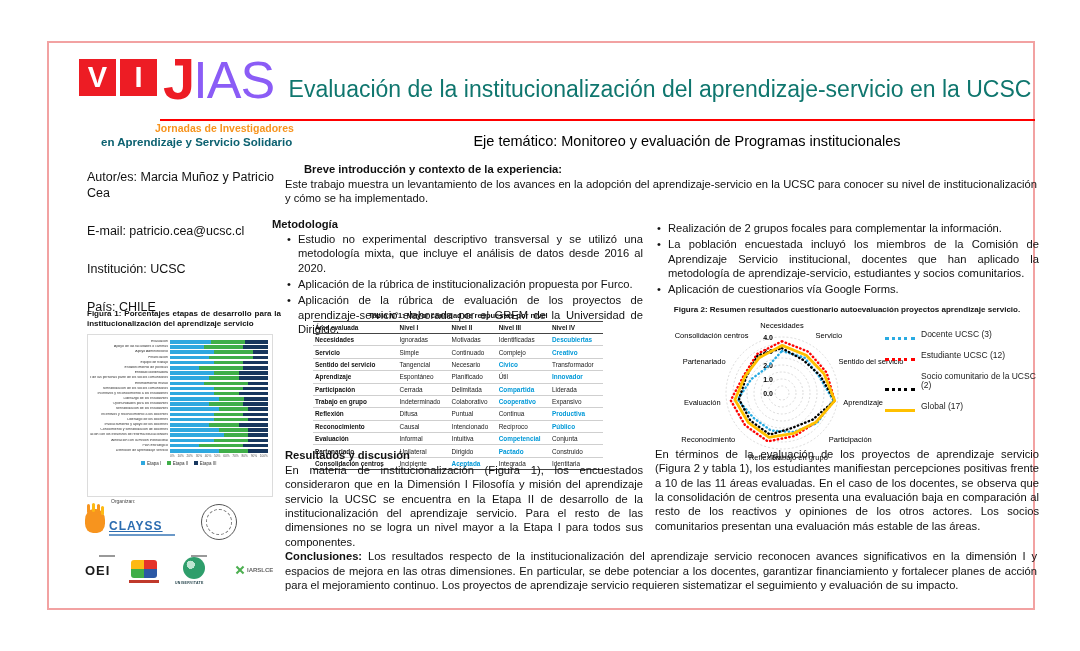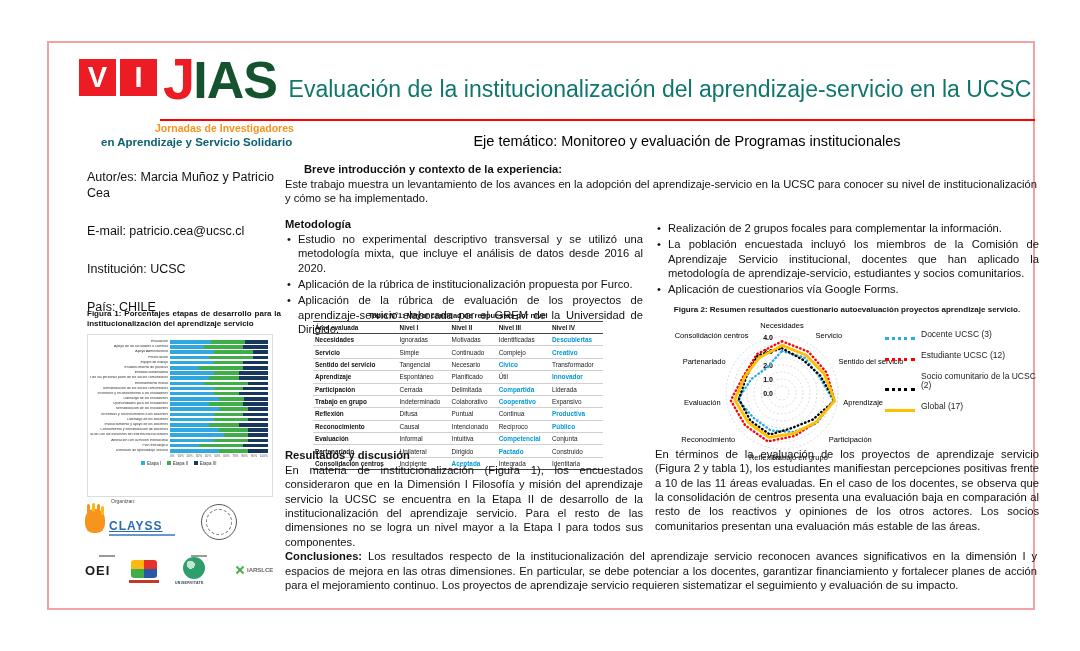--- a/index.html
+++ b/index.html
@@ -5,21 +5,21 @@
   html,body{margin:0;padding:0;background:#ffffff;}
   body{font-family:"Liberation Sans",sans-serif;color:#111;}
   .page{position:relative;width:1080px;height:651px;background:#fff;overflow:hidden;}
   .poster{position:absolute;left:47px;top:41px;width:988px;height:569px;background:#fff;border:2px solid #f2a2a2;box-sizing:border-box;}
   .abs{position:absolute;}
 
   
   .logo-row{position:absolute;left:30px;top:16px;display:flex;align-items:flex-start;}
   .sq{width:37px;height:37px;background:#ed1c24;color:#fff;font-size:29px;font-weight:800;display:flex;align-items:center;justify-content:center;margin-right:4px;}
   .logo-j{color:#ed1c24;font-size:58px;font-weight:700;line-height:40px;margin-left:2px;letter-spacing:-2px;}
-  .logo-ias{color:#14532d;font-size:52px;font-weight:700;line-height:42px;letter-spacing:-1px;}
+  .logo-ias{color:#8b5cf6;font-size:52px;font-weight:400;line-height:42px;letter-spacing:-1px;}
   .tagline1{position:absolute;left:106px;top:79px;color:#f7941e;font-size:10.5px;font-weight:600;}
   .tagline2{position:absolute;left:52px;top:93px;color:#0c6170;font-size:11.5px;font-weight:700;}
   .title{position:absolute;left:236px;top:33px;width:750px;text-align:center;font-size:23px;color:#0f766e;}
   .red-line{position:absolute;left:111px;top:76px;width:875px;height:2px;background:#ff0000;}
   .subtitle{position:absolute;left:236px;top:90px;width:750px;text-align:center;font-size:14.5px;color:#000;padding-left:27px;}
 
   
   .author-block{position:absolute;left:38px;top:126px;width:198px;font-size:12.5px;line-height:1.28;}
   .author-block div{margin-bottom:22px;}
   .fig1-caption{position:absolute;left:38px;top:266px;width:194px;font-size:8px;font-weight:700;text-align:justify;line-height:1.25;}
@@ -319,21 +319,21 @@
     <div class="uniser"></div>
     <div class="uniser-text">UNISERVITATE</div>
     <div class="iarslce">
       <span class="xglyph"></span>
       <span class="iarslce-text">IARSLCE</span>
     </div>
 
     <div class="abs h-bold" style="left:236px;top:120px;padding-left:19px;">Breve introducción y contexto de la experiencia:</div>
     <div class="abs body-text" style="left:236px;top:134px;width:752px;">Este trabajo muestra un levantamiento de los avances en la adopción del aprendizaje-servicio en la UCSC para conocer su nivel de institucionalización y cómo se ha implementado.</div>
 
-    <div class="abs h-bold" style="left:236px;top:175px;">Metodología</div>
+    <div class="abs h-bold" style="left:223px;top:175px;">Metodología</div>
     <ul class="blist abs" style="left:236px;top:189px;width:358px;">
         <li>Estudio no experimental descriptivo transversal y se utilizó una metodología mixta, que incluye el análisis de datos desde 2016 al 2020.</li>
         <li>Aplicación de la rúbrica de institucionalización propuesta por Furco.</li>
         <li>Aplicación de la rúbrica de evaluación de los proyectos de aprendizaje-servicio elaborada por el GREM de la Universidad de Dirigido.</li>
       </ul>
 
     <div class="tbl-caption">Tabla N°1: Mayor cantidad de respuestas por nivel</div>
     <table class="ftable">
       <thead>
           <tr>

